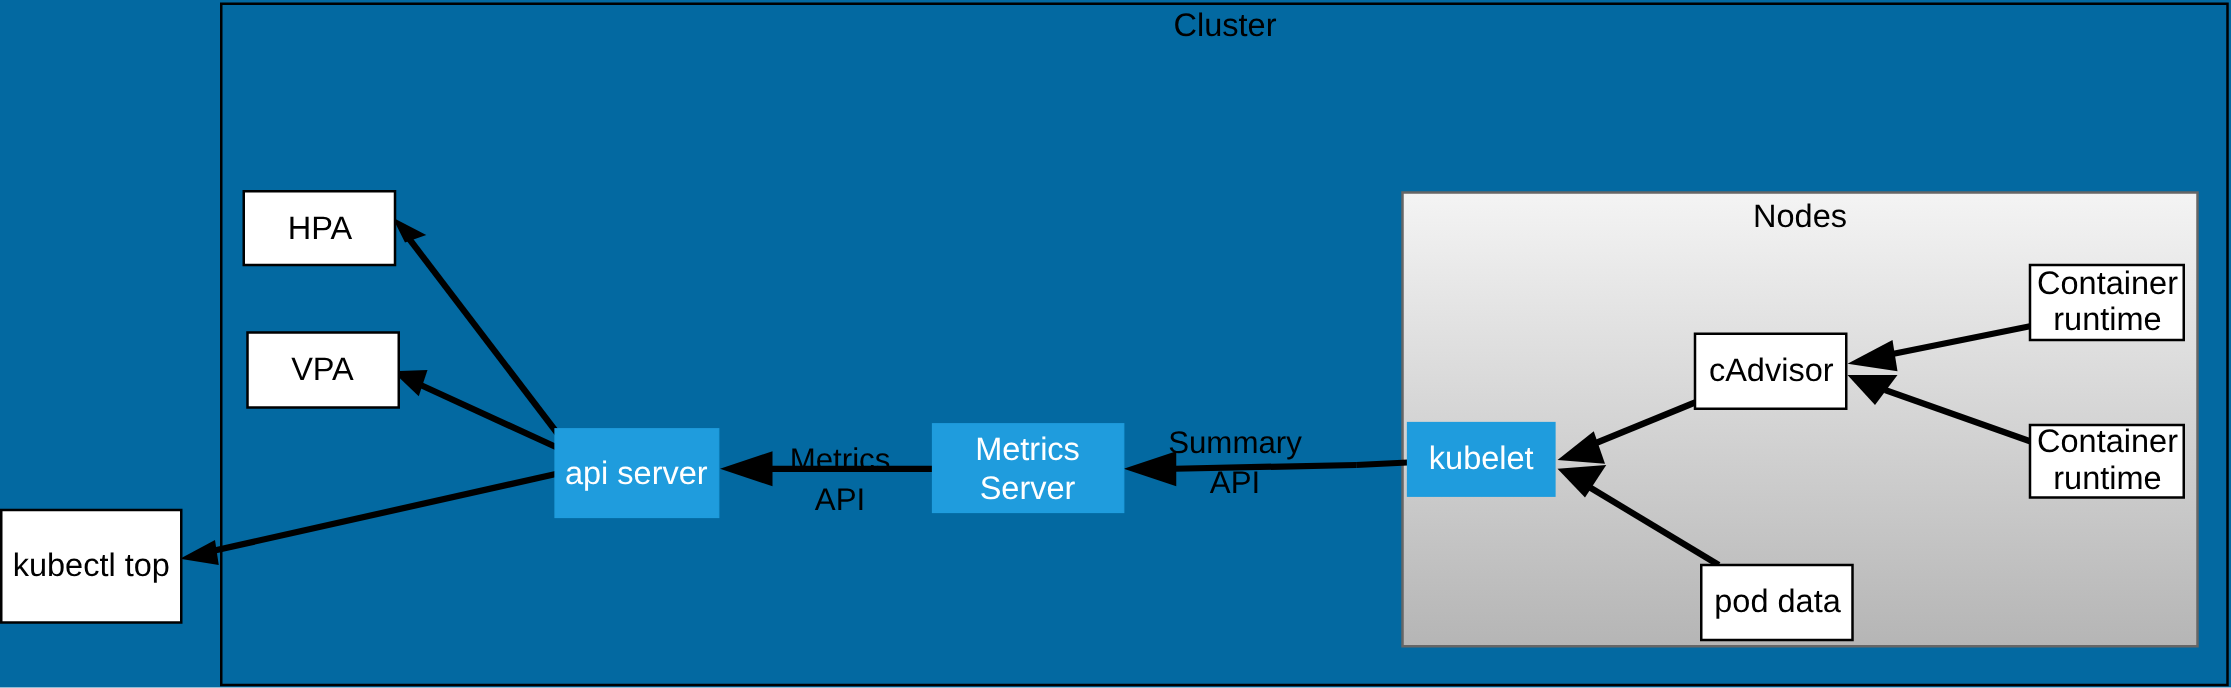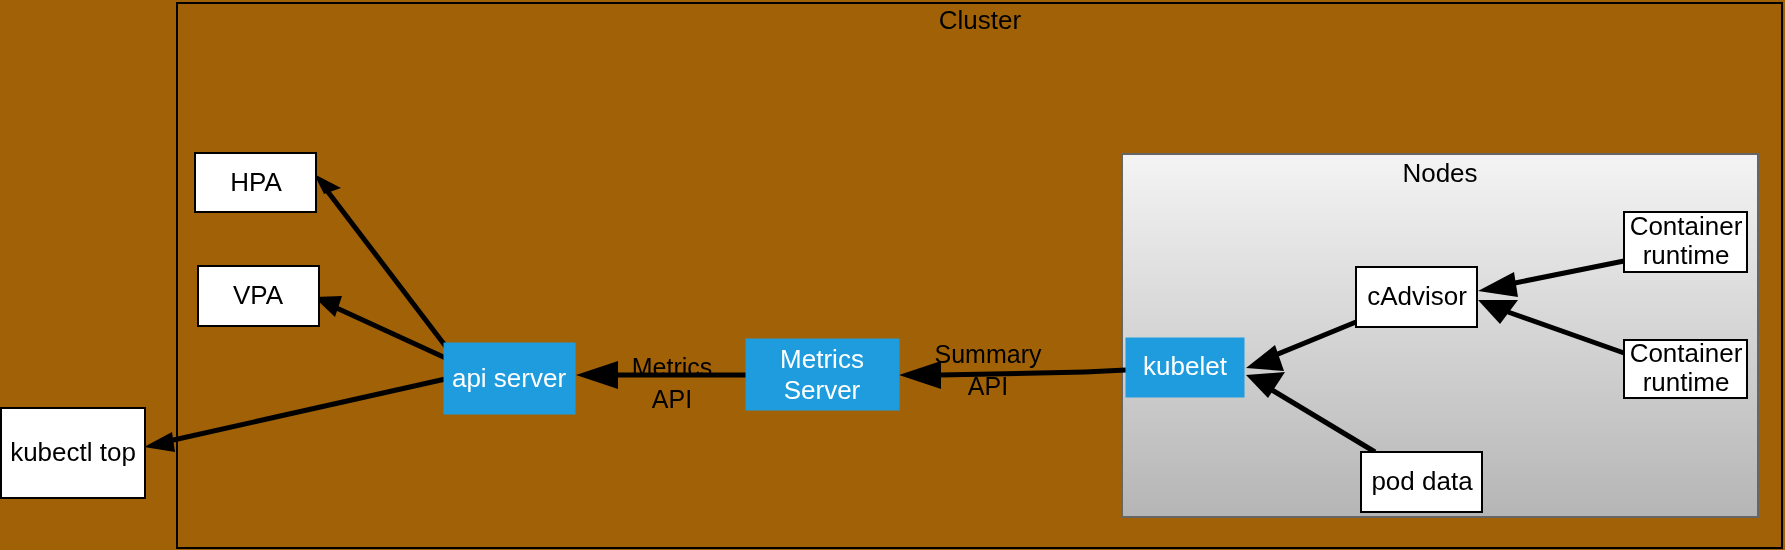--- a/index.html
+++ b/index.html
@@ -7,21 +7,21 @@
     padding: 0;
     background: #ffffff;
   }
   body {
     font-family: "Liberation Sans", sans-serif;
   }
   #diagram-root {
     position: relative;
     width: 1785px;
     height: 550px;
-    background: #a16207;
+    background: #0369a1;
     overflow: hidden;
   }
   svg.canvas {
     position: absolute;
     left: 0;
     top: 0;
     width: 1785px;
     height: 550px;
   }
   .node-label {

